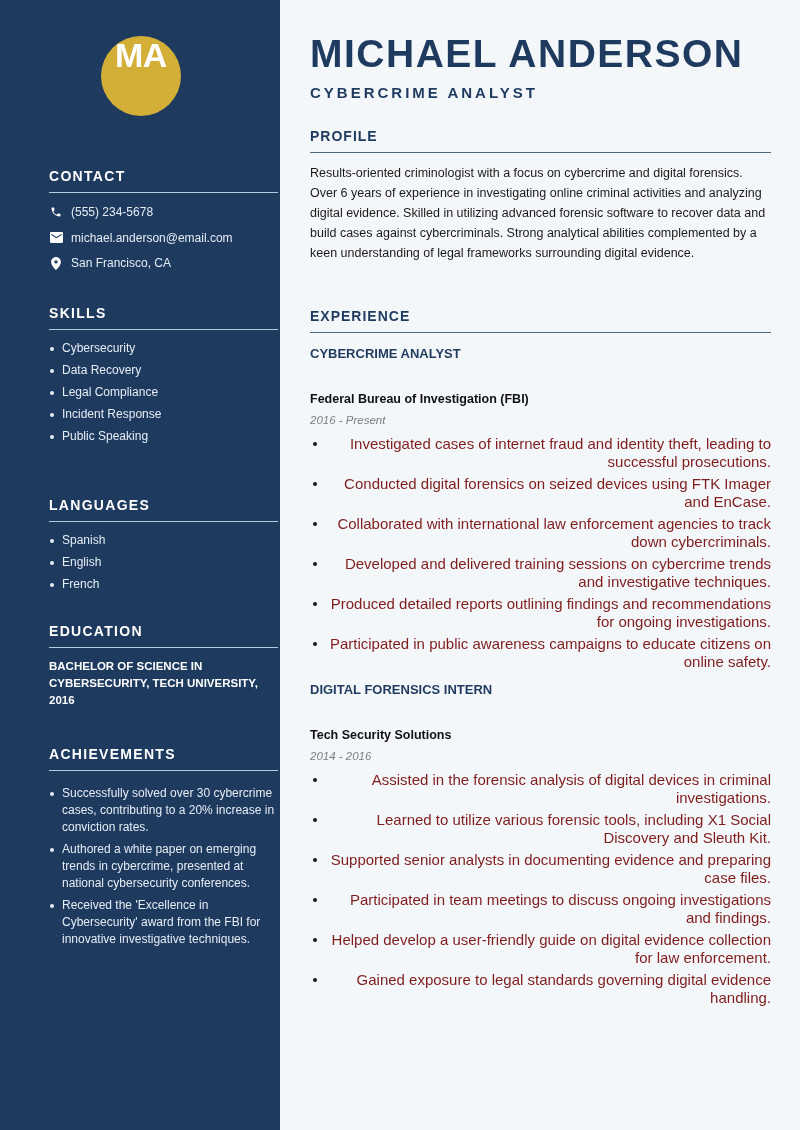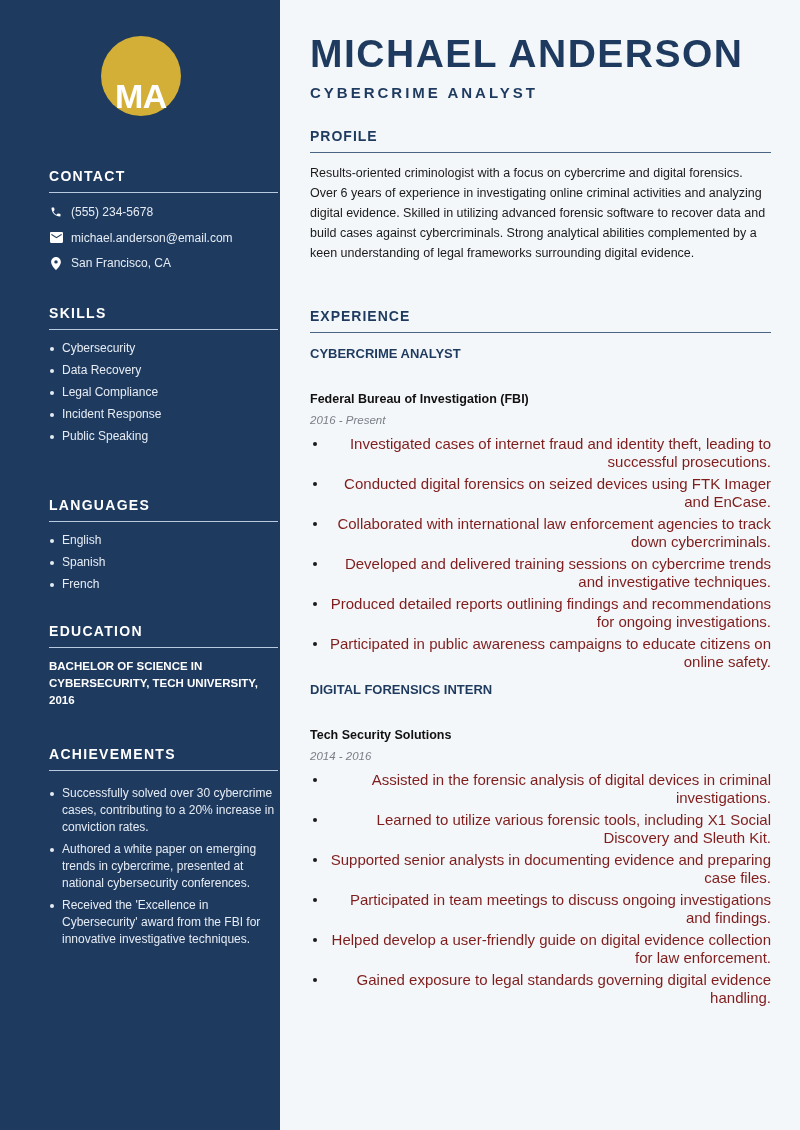--- a/index.html
+++ b/index.html
@@ -16,21 +16,21 @@
       background: #1e3a5f;
       color: #ffffff;
       padding: 0 26px 0 26px;
     }
     .avatar {
       position: absolute; left: 101px; top: 36px;
       width: 80px; height: 80px; border-radius: 50%;
       background: #d4af37;
       color: #ffffff;
       font-weight: bold; font-size: 34px;
-      display: flex; align-items: flex-end; justify-content: center;
+      display: flex; align-items: flex-start; justify-content: center;
       letter-spacing: -0.5px;
     }
     .side-section { position: absolute; left: 26px; width: 229px; margin-left: 23px; }
     .side-title {
       font-size: 14px; font-weight: bold; letter-spacing: 1.3px;
       color: #ffffff;
       padding-bottom: 8px;
       border-bottom: 1.5px solid #b8c9e0;
       margin-bottom: 10px;
     }
@@ -150,22 +150,22 @@
       <li>Data Recovery</li>
       <li>Legal Compliance</li>
       <li>Incident Response</li>
       <li>Public Speaking</li>
     </ul>
   </section>
 
   <section class="side-section" style="top:497px;">
     <h3 class="side-title">LANGUAGES</h3>
     <ul class="side-list">
+      <li>Spanish</li>
       <li>English</li>
-      <li>Spanish</li>
       <li>French</li>
     </ul>
   </section>
 
   <section class="side-section" style="top:623px;">
     <h3 class="side-title">EDUCATION</h3>
     <p class="edu-text">BACHELOR OF SCIENCE IN CYBERSECURITY, TECH UNIVERSITY, 2016</p>
   </section>
 
   <section class="side-section" style="top:746px;">

